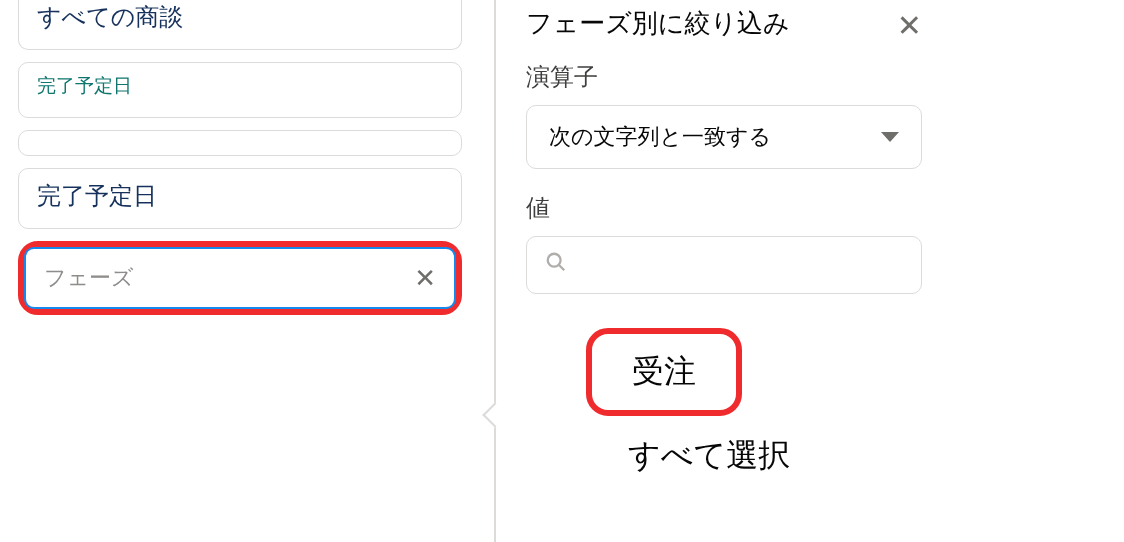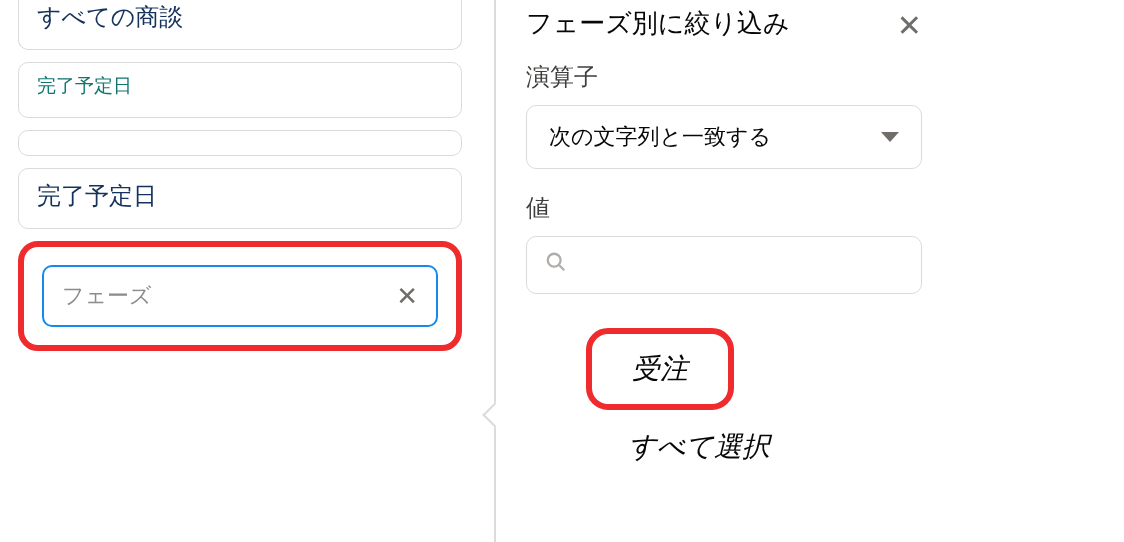--- a/index.html
+++ b/index.html
@@ -64,21 +64,21 @@
       margin-bottom: 4px;
     }
     .filter-value {
       font-size: 24px;
       color: #16325c;
       line-height: 1.45;
     }
     .highlight-red {
       border: 6px solid #ef2b2d;
       border-radius: 20px;
-      padding: 18px;
+      padding: 0;
     }
     .highlight-red-sm {
       border: 6px solid #ef2b2d;
       border-radius: 22px;
       padding: 16px 40px;
       display: inline-block;
     }
     .phase-field {
       border: 2px solid #1589ee;
       border-radius: 10px;
@@ -153,24 +153,23 @@
       font-size: 22px;
       color: #b0adab;
     }
     .options {
       padding-left: 60px;
     }
     .option-wrap {
       margin-bottom: 18px;
     }
     .option-item {
-      font-size: 28px;
+      font-size: 32px;
       color: #080707;
       cursor: pointer;
-      font-style: italic;
     }
   </style>
 </head>
 <body>
 
 <div class="container">
 
   <div class="left-panel">
 
     <div class="filter-card truncated-top">

